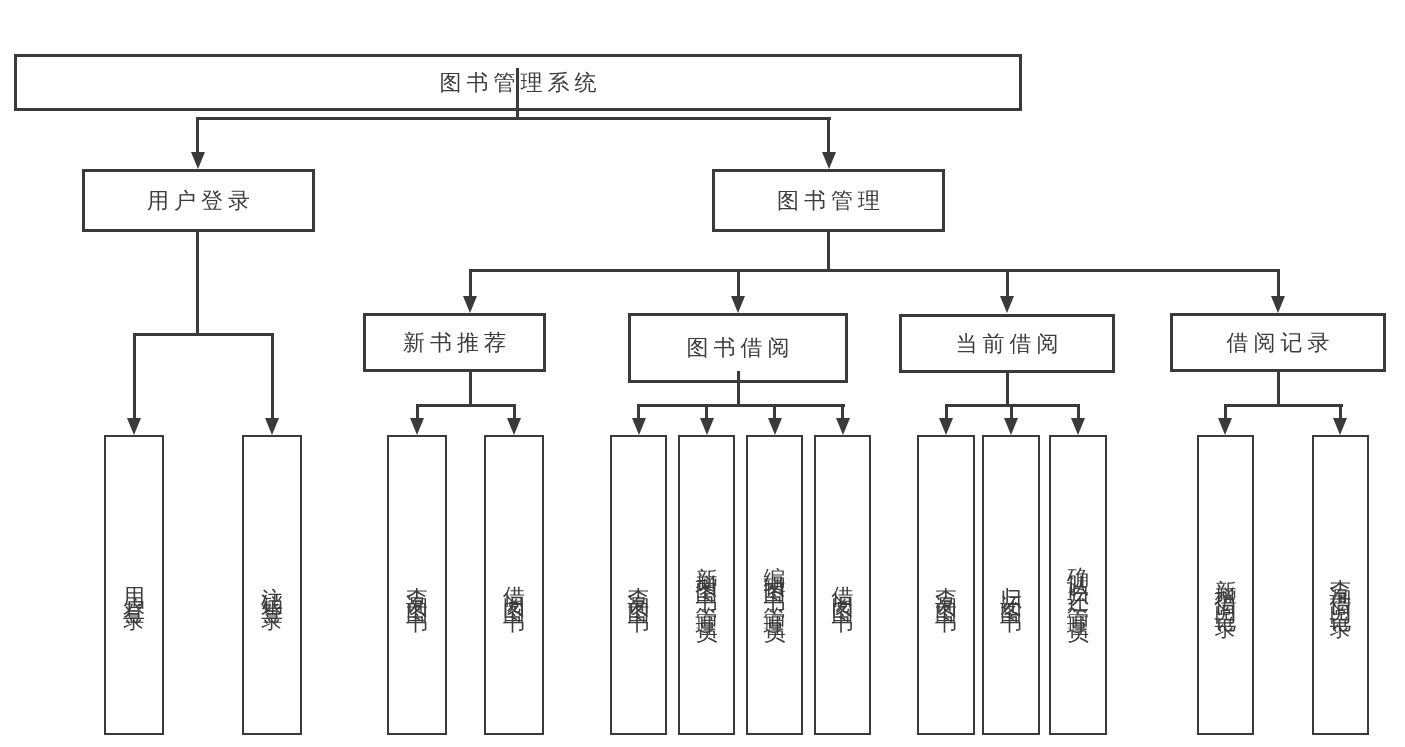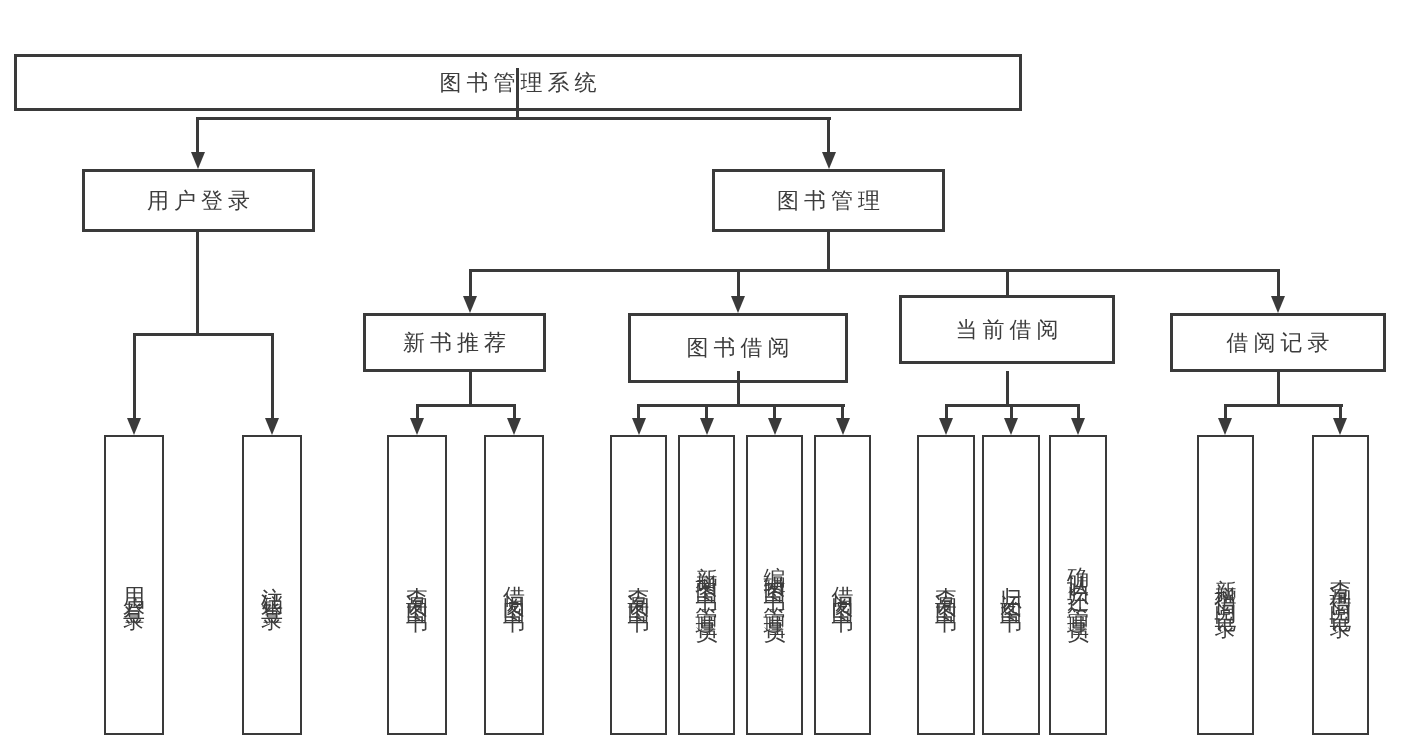--- a/index.html
+++ b/index.html
@@ -73,21 +73,21 @@
   <div class="ar" style="left:1000px;top:296px;"></div>
   <div class="vl" style="left:1277px;top:269px;width:3px;height:30px;"></div>
   <div class="ar" style="left:1271px;top:296px;"></div>
 
   <div class="box h" style="left:363px;top:313px;width:183px;height:59px;">
     <span>新书推荐</span>
   </div>
   <div class="box h" style="left:628px;top:313px;width:220px;height:70px;">
     <span>图书借阅</span>
   </div>
-  <div class="box h" style="left:899px;top:295px;width:216px;height:69px;">
+  <div class="box h" style="left:899px;top:314px;width:216px;height:59px;">
     <span>当前借阅</span>
   </div>
   <div class="box h" style="left:1170px;top:313px;width:216px;height:59px;">
     <span>借阅记录</span>
   </div>
 
   <div class="vl" style="left:469px;top:371px;width:3px;height:36px;"></div>
   <div class="hl" style="left:416px;top:404px;width:100px;height:3px;"></div>
   <div class="vl" style="left:416px;top:404px;width:3px;height:15px;"></div>
   <div class="ar" style="left:410px;top:418px;"></div>

